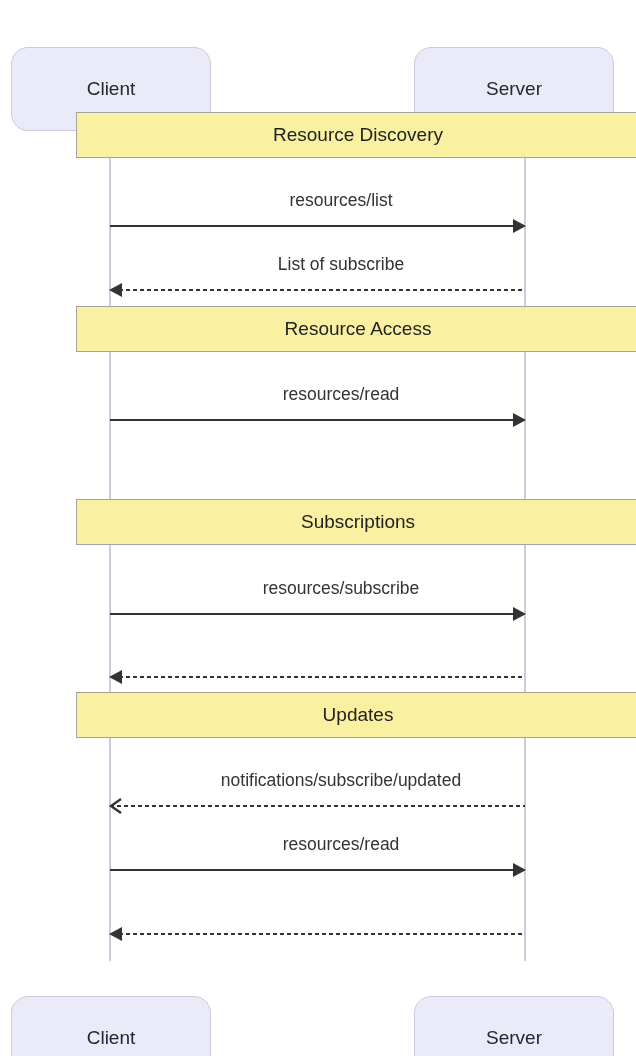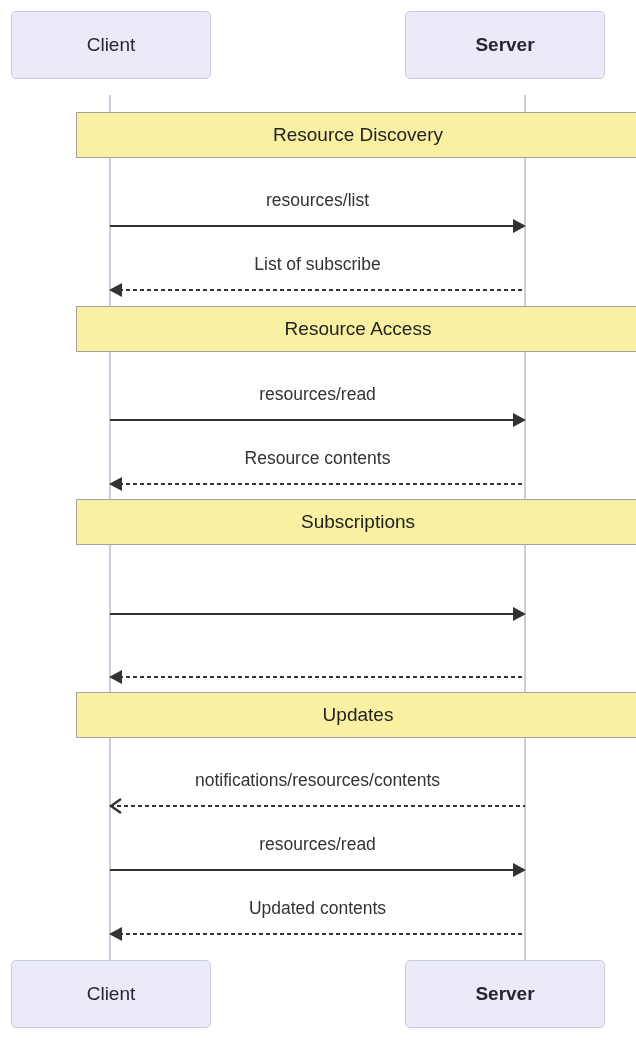--- a/index.html
+++ b/index.html
@@ -23,33 +23,34 @@
     height: 866px;
     background: #ccccdb;
   }
   .lifeline.client { left: 109px; }
   .lifeline.server { left: 524px; }
 
   
   .actor {
     position: absolute;
     width: 200px;
-    height: 68px;
+    height: 84px;
     background: #eaeaf9;
     border: 1px solid #cbcbe0;
-    border-radius: 5px;
+    border-radius: 17px;
     box-sizing: border-box;
     display: flex;
     align-items: center;
     justify-content: center;
     font-size: 19px;
     color: #26262e;
+    margin-top: 36px;
   }
   .actor.client { left: 11px; }
-  .actor.server { left: 405px; font-weight: bold; }
+  .actor.server { left: 414px; }
   .actor.top { top: 11px; }
   .actor.bottom { top: 960px; }
 
   
   .section {
     position: absolute;
     left: 76px;
     width: 564px;
     height: 46px;
     background: #f9f1a1;
@@ -61,20 +62,21 @@
     font-size: 19px;
     color: #222222;
   }
 
   
   .msg {
     position: absolute;
     left: 110px;
     width: 415px;
     height: 46px;
+    padding-left: 47px;
   }
   .msg-label {
     position: absolute;
     top: 0;
     left: 0;
     right: 0;
     text-align: center;
     font-size: 17.5px;
     color: #333333;
     white-space: nowrap;
@@ -172,62 +174,55 @@
   </div>
 
   <div class="msg" style="top:384px">
     <div class="msg-label">resources/read</div>
     <div class="arrow solid to-right head-filled">
       <div class="line"></div>
       <div class="head-tri-right"></div>
     </div>
   </div>
 
-  <div class="msg" style="top:448px">
-    <div class="msg-label">Resource contents</div>
-    <div class="arrow dashed to-left head-filled">
-      <div class="line"></div>
-      <div class="head-tri-left"></div>
-    </div>
-  </div>
 
   <div class="msg" style="top:578px">
+    <div class="msg-label">resources/subscribe</div>
     <div class="arrow solid to-right head-filled">
       <div class="line"></div>
       <div class="head-tri-right"></div>
     </div>
   </div>
 
   <div class="msg" style="top:641px">
     <div class="arrow dashed to-left head-filled">
       <div class="line"></div>
       <div class="head-tri-left"></div>
     </div>
   </div>
 
   <div class="msg" style="top:770px">
-    <div class="msg-label">notifications/resources/contents</div>
+    <div class="msg-label">notifications/subscribe/updated</div>
     <div class="arrow dashed to-left head-open">
       <div class="line"></div>
       <svg class="head-open-left" viewBox="0 0 18 18">
         <path d="M13 2 L3 9 L13 16" stroke="#333333" stroke-width="2.4" fill="none"></path>
       </svg>
     </div>
   </div>
 
   <div class="msg" style="top:834px">
     <div class="msg-label">resources/read</div>
     <div class="arrow solid to-right head-filled">
       <div class="line"></div>
       <div class="head-tri-right"></div>
     </div>
   </div>
 
   <div class="msg" style="top:898px">
-    <div class="msg-label">Updated contents</div>
     <div class="arrow dashed to-left head-filled">
       <div class="line"></div>
       <div class="head-tri-left"></div>
     </div>
   </div>
 
   <div class="actor client bottom">
     <span>Client</span>
   </div>
   <div class="actor server bottom">

